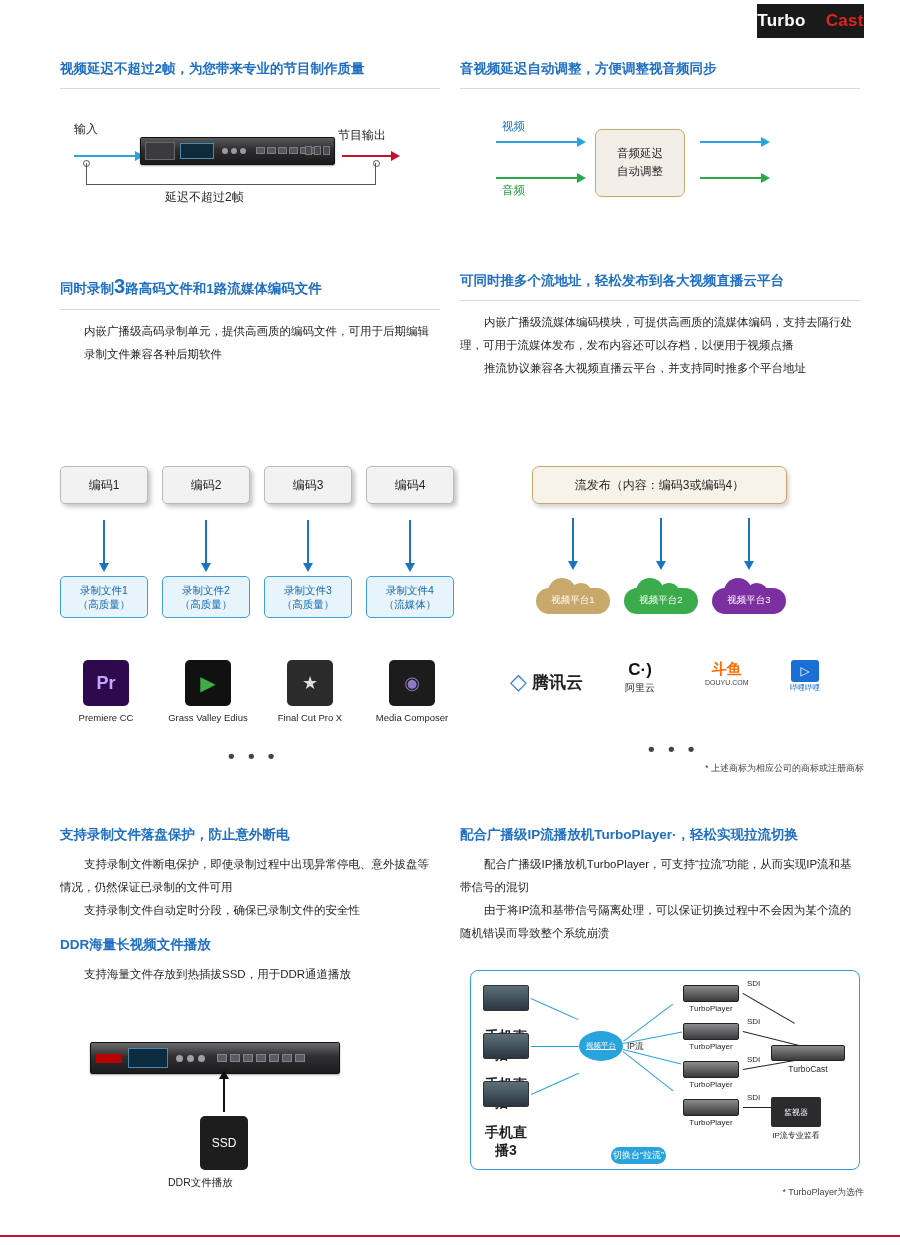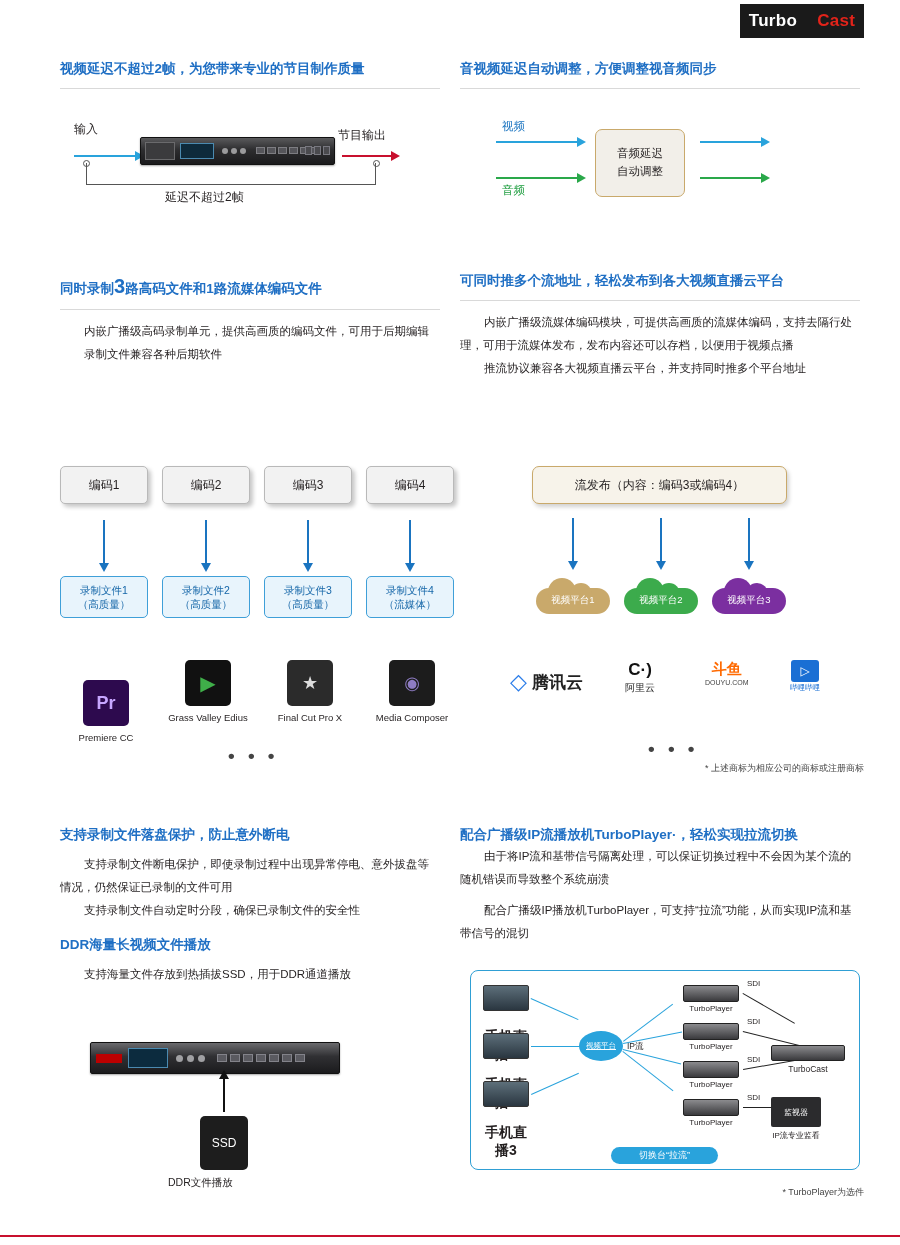--- a/index.html
+++ b/index.html
@@ -7,21 +7,21 @@
   body {
     width:900px; height:1245px; position:relative;
     background:#ffffff;
     font-family:"Liberation Sans", sans-serif;
     color:#231f20;
     overflow:hidden;
   }
   
   .brand-badge{
     position:absolute; right:36px; top:4px;
-    width:124px; height:34px; background:#1a1a1a;
+    width:107px; height:34px; background:#1a1a1a;
     display:flex; align-items:center; justify-content:center;
     letter-spacing:.3px;
     gap:20px;
   }
   .brand-badge .t1{ color:#ffffff; font-size:17px; font-weight:bold; }
   .brand-badge .t2{ color:#e2231a; font-size:17px; font-weight:bold; }
 
   
   .col-left{ position:absolute; left:60px; width:380px; }
   .col-right{ position:absolute; left:460px; width:400px; }
@@ -230,21 +230,21 @@
     width:74px;height:16px;border-radius:2px;
     background:linear-gradient(#8b8b8e,#3a3a3d); border:1px solid #222;
   }
   .tc .cap{ font-size:8.5px; text-align:center; margin-top:3px; }
   .mon{ position:absolute; }
   .mon .box{ width:50px;height:30px;background:#2b2b2d;border-radius:2px;
     display:flex;align-items:center;justify-content:center;color:#fff;font-size:8px; }
   .mon .cap{ font-size:8px; text-align:center;margin-top:3px; }
   .pill{
     position:absolute; background:#29a3dc; color:#fff; border-radius:9px;
-    font-size:9px; padding:2px 28px;
+    font-size:9px; padding:2px 2px;
   }
   .ipflow{ position:absolute; font-size:8.5px; color:#231f20; }
   .tp-note{
     position:absolute; left:0; right:36px; top:1186px; text-align:right;
     font-size:9px; color:#444;
   }
   .bottom-rule{
     position:absolute; left:0; right:0; bottom:8px; height:2px; background:#c8102e;
   }
   .thin-line{ position:absolute; background:#29a3dc; height:1px; transform-origin:0 0; }
@@ -354,21 +354,21 @@
       <span>（高质量）</span>
     </div>
     <div class="rec-box" style="left:306px;">
       <span>录制文件4</span>
       <span>（流媒体）</span>
     </div>
   </div>
 </div>
 
 <div class="sw-logos">
-  <div class="sw-item" style="left:-2px;margin-top:20px;">
+  <div class="sw-item" style="left:-2px;">
     <div class="sw-icon" style="background:#2d0a4e;color:#c7a6ff;font-size:18px;font-weight:bold;">Pr</div>
     <div class="sw-cap">Premiere CC</div>
   </div>
   <div class="sw-item" style="left:100px;">
     <div class="sw-icon" style="background:#111;color:#3fae49;font-size:20px;">▶</div>
     <div class="sw-cap">Grass Valley Edius</div>
   </div>
   <div class="sw-item" style="left:202px;">
     <div class="sw-icon" style="background:#2b2b2b;color:#ddd;font-size:18px;">★</div>
     <div class="sw-cap">Final Cut Pro X</div>
@@ -438,22 +438,22 @@
   <div class="para">支持录制文件自动定时分段，确保已录制文件的安全性</div>
 </div>
 
 <div class="col-left" id="blk3l2">
   <div class="sec-title">DDR海量长视频文件播放</div>
   <div class="para" style="margin-top:8px;">支持海量文件存放到热插拔SSD，用于DDR通道播放</div>
 </div>
 
 <div class="col-right" id="blk3r">
   <div class="sec-title">配合广播级IP流播放机TurboPlayer·，轻松实现拉流切换</div>
+  <div class="para" style="margin-top:8px;">配合广播级IP播放机TurboPlayer，可支持“拉流”功能，从而实现IP流和基带信号的混切</div>
   <div class="para">由于将IP流和基带信号隔离处理，可以保证切换过程中不会因为某个流的随机错误而导致整个系统崩溃</div>
-  <div class="para" style="margin-top:8px;">配合广播级IP播放机TurboPlayer，可支持“拉流”功能，从而实现IP流和基带信号的混切</div>
 </div>
 
 <div id="ddr">
   <div class="dev2">
     <span class="red-mark"></span>
     <span class="scr"></span>
     <span class="kn">
         <i></i>
         <i></i>
         <i></i>

